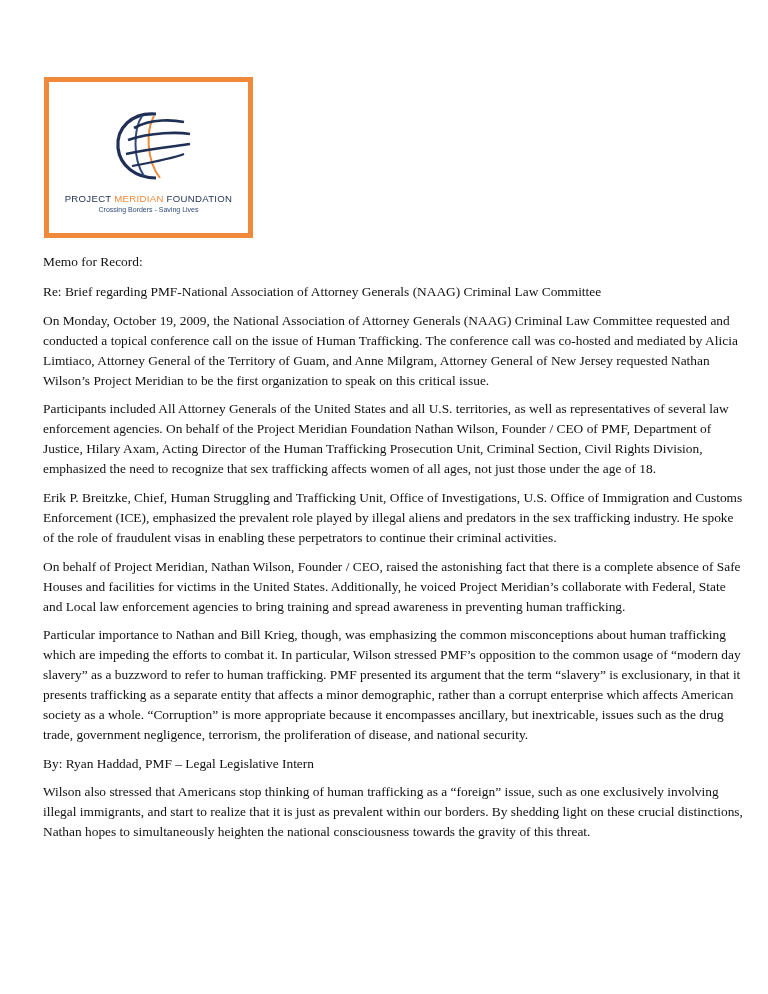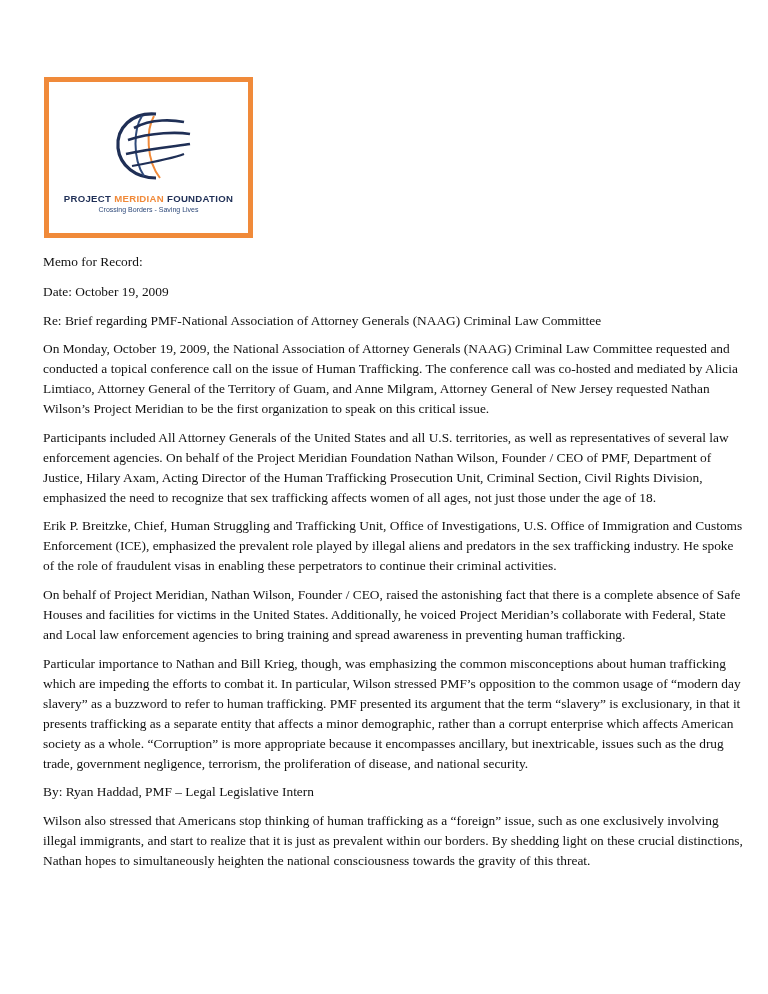--- a/index.html
+++ b/index.html
@@ -9,21 +9,21 @@
     color: #111111;
   }
   .logo {
     position: absolute; left: 44px; top: 77px; width: 209px; height: 161px;
     box-sizing: border-box; border: 5px solid #f08a3a; background: #fff;
   }
   .logo svg.globe { position: absolute; left: 63px; top: 26px; width: 80px; height: 76px; }
   .logo .org-name {
     position: absolute; left: 0; right: 0; top: 111px; text-align: center;
     font-family: "Liberation Sans", "DejaVu Sans", sans-serif;
-    font-weight: bold; font-size: 9.6px; letter-spacing: 0.3px; color: #1f2f56;
+    font-weight: normal; font-size: 9.6px; letter-spacing: 0.3px; color: #1f2f56;
     white-space: nowrap;
   }
   .logo .org-name .accent { color: #f08a3a; }
   .logo .tagline {
     position: absolute; left: 0; right: 0; top: 124px; text-align: center;
     font-family: "Liberation Sans", "DejaVu Sans", sans-serif;
     font-size: 7px; color: #2f4a7a; white-space: nowrap;
   }
   .content {
     position: absolute; left: 43px; top: 252px; width: 700px;
@@ -45,21 +45,20 @@
     <path d="M16 32 C40 24 66 24 78 26" fill="none" stroke="#1f2f56" stroke-width="2.6"></path>
     <path d="M14 46 C40 40 66 38 78 36" fill="none" stroke="#1f2f56" stroke-width="2.6"></path>
     <path d="M20 58 C42 54 62 50 72 46" fill="none" stroke="#1f2f56" stroke-width="2.2"></path>
   </svg>
   <div class="org-name"><span>PROJECT </span><span class="accent">MERIDIAN</span><span> FOUNDATION</span></div>
   <div class="tagline">Crossing Borders - Saving Lives</div>
 </div>
 
 <div class="content">
   <p class="title">Memo for Record:</p>
-  <p>Date: October 19, 2009</p>
   <p>Re: Brief regarding PMF-National Association of Attorney Generals (NAAG) Criminal Law Committee</p>
   <p>On Monday, October 19, 2009, the National Association of Attorney Generals (NAAG) Criminal Law Committee requested and conducted a topical conference call on the issue of Human Trafficking. The conference call was co-hosted and mediated by Alicia Limtiaco, Attorney General of the Territory of Guam, and Anne Milgram, Attorney General of New Jersey requested Nathan Wilson’s Project Meridian to be the first organization to speak on this critical issue.</p>
   <p>Participants included All Attorney Generals of the United States and all U.S. territories, as well as representatives of several law enforcement agencies.  On behalf of the Project Meridian Foundation Nathan Wilson, Founder / CEO of PMF, Department of Justice, Hilary Axam, Acting Director of the Human Trafficking Prosecution Unit, Criminal Section, Civil Rights Division, emphasized the need to recognize that sex trafficking affects women of all ages, not just those under the age of 18.</p>
   <p class="gap-extra">Erik P. Breitzke, Chief, Human Struggling and Trafficking Unit, Office of Investigations, U.S. Office of Immigration and Customs Enforcement (ICE), emphasized the prevalent role played by illegal aliens and predators in the sex trafficking industry.  He spoke of the role of fraudulent visas in enabling these perpetrators to continue their criminal activities.</p>
   <p>On behalf of Project Meridian, Nathan Wilson, Founder / CEO, raised the astonishing fact that there is a complete absence of Safe Houses and facilities for victims in the United States. Additionally, he voiced Project Meridian’s  collaborate with Federal, State and Local law enforcement agencies to bring training and spread awareness in preventing human trafficking.</p>
   <p>Particular importance to Nathan and Bill Krieg, though, was emphasizing the common misconceptions about human trafficking which are impeding the efforts to combat it. In particular, Wilson stressed PMF’s opposition to the common usage of “modern day slavery” as a buzzword to refer to human trafficking. PMF presented its argument that the term “slavery” is exclusionary, in that it presents trafficking as a separate entity that affects a minor demographic, rather than a corrupt enterprise which affects American society as a whole. “Corruption” is more appropriate because it encompasses ancillary, but inextricable, issues such as the drug trade, government negligence, terrorism, the proliferation of disease, and national security.</p>
   <p>By: Ryan Haddad, PMF – Legal Legislative Intern</p>
   <p>Wilson also stressed that Americans stop thinking of human trafficking as a “foreign” issue, such as one exclusively involving illegal immigrants, and start to realize that it is just as prevalent within our borders. By shedding light on these crucial distinctions, Nathan hopes to simultaneously heighten the national consciousness towards the gravity of this threat.</p>
 </div>
 

